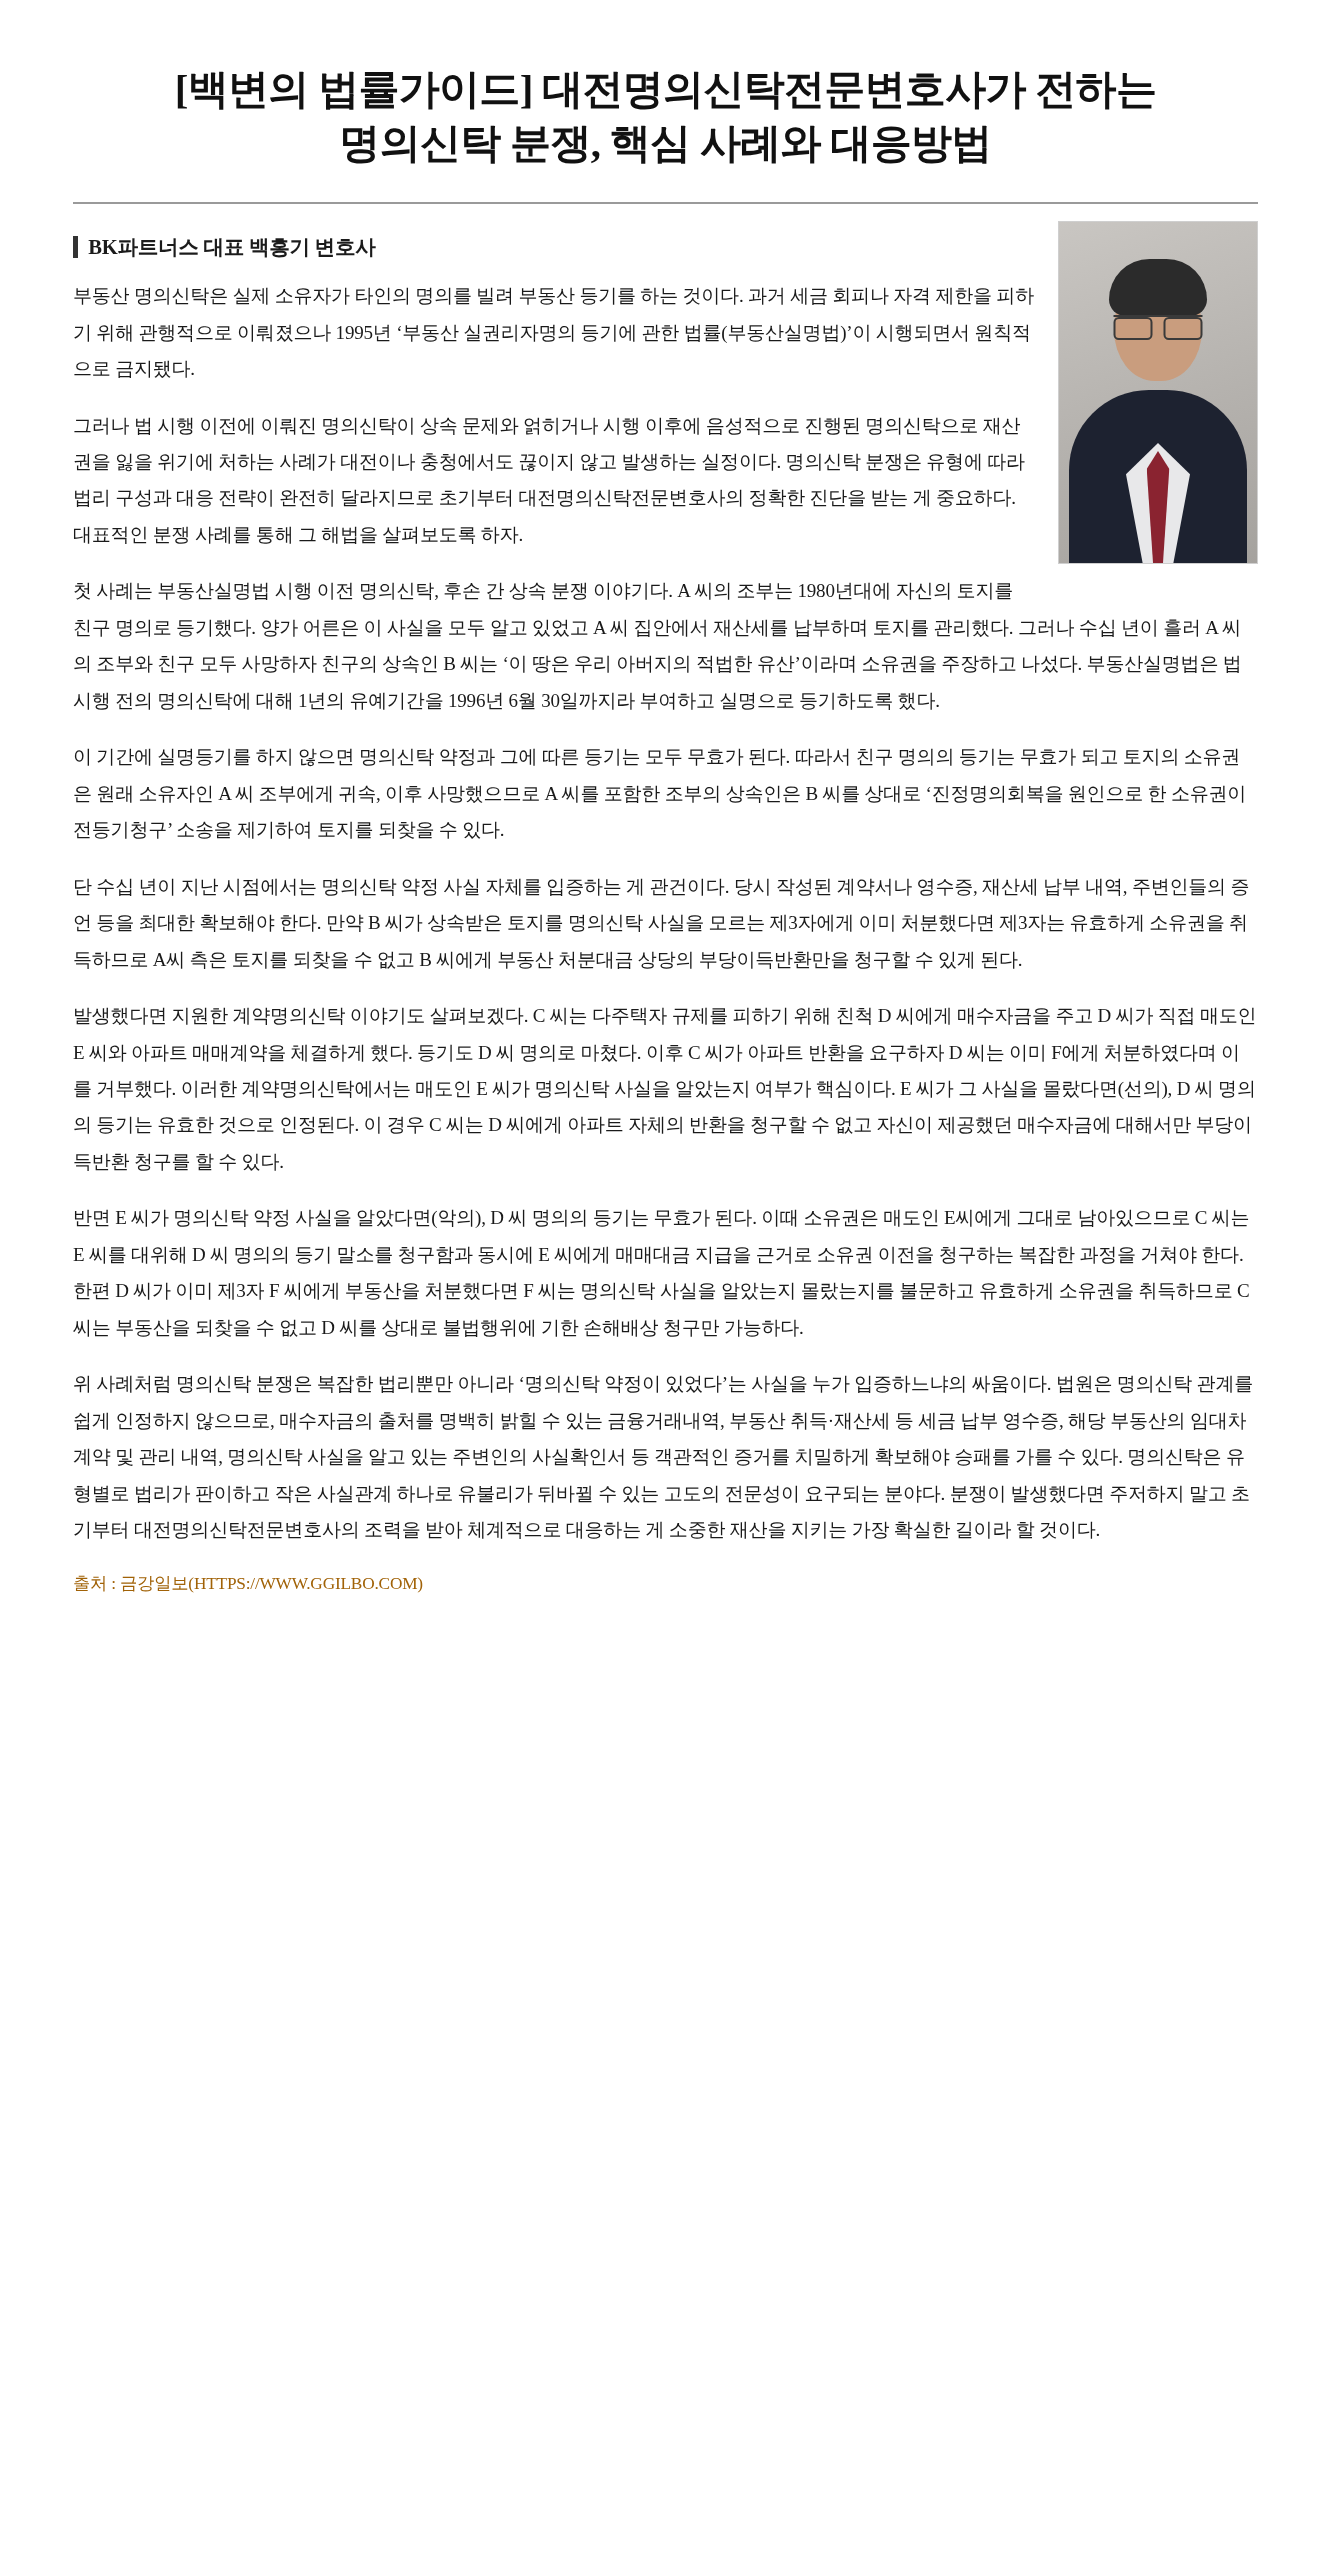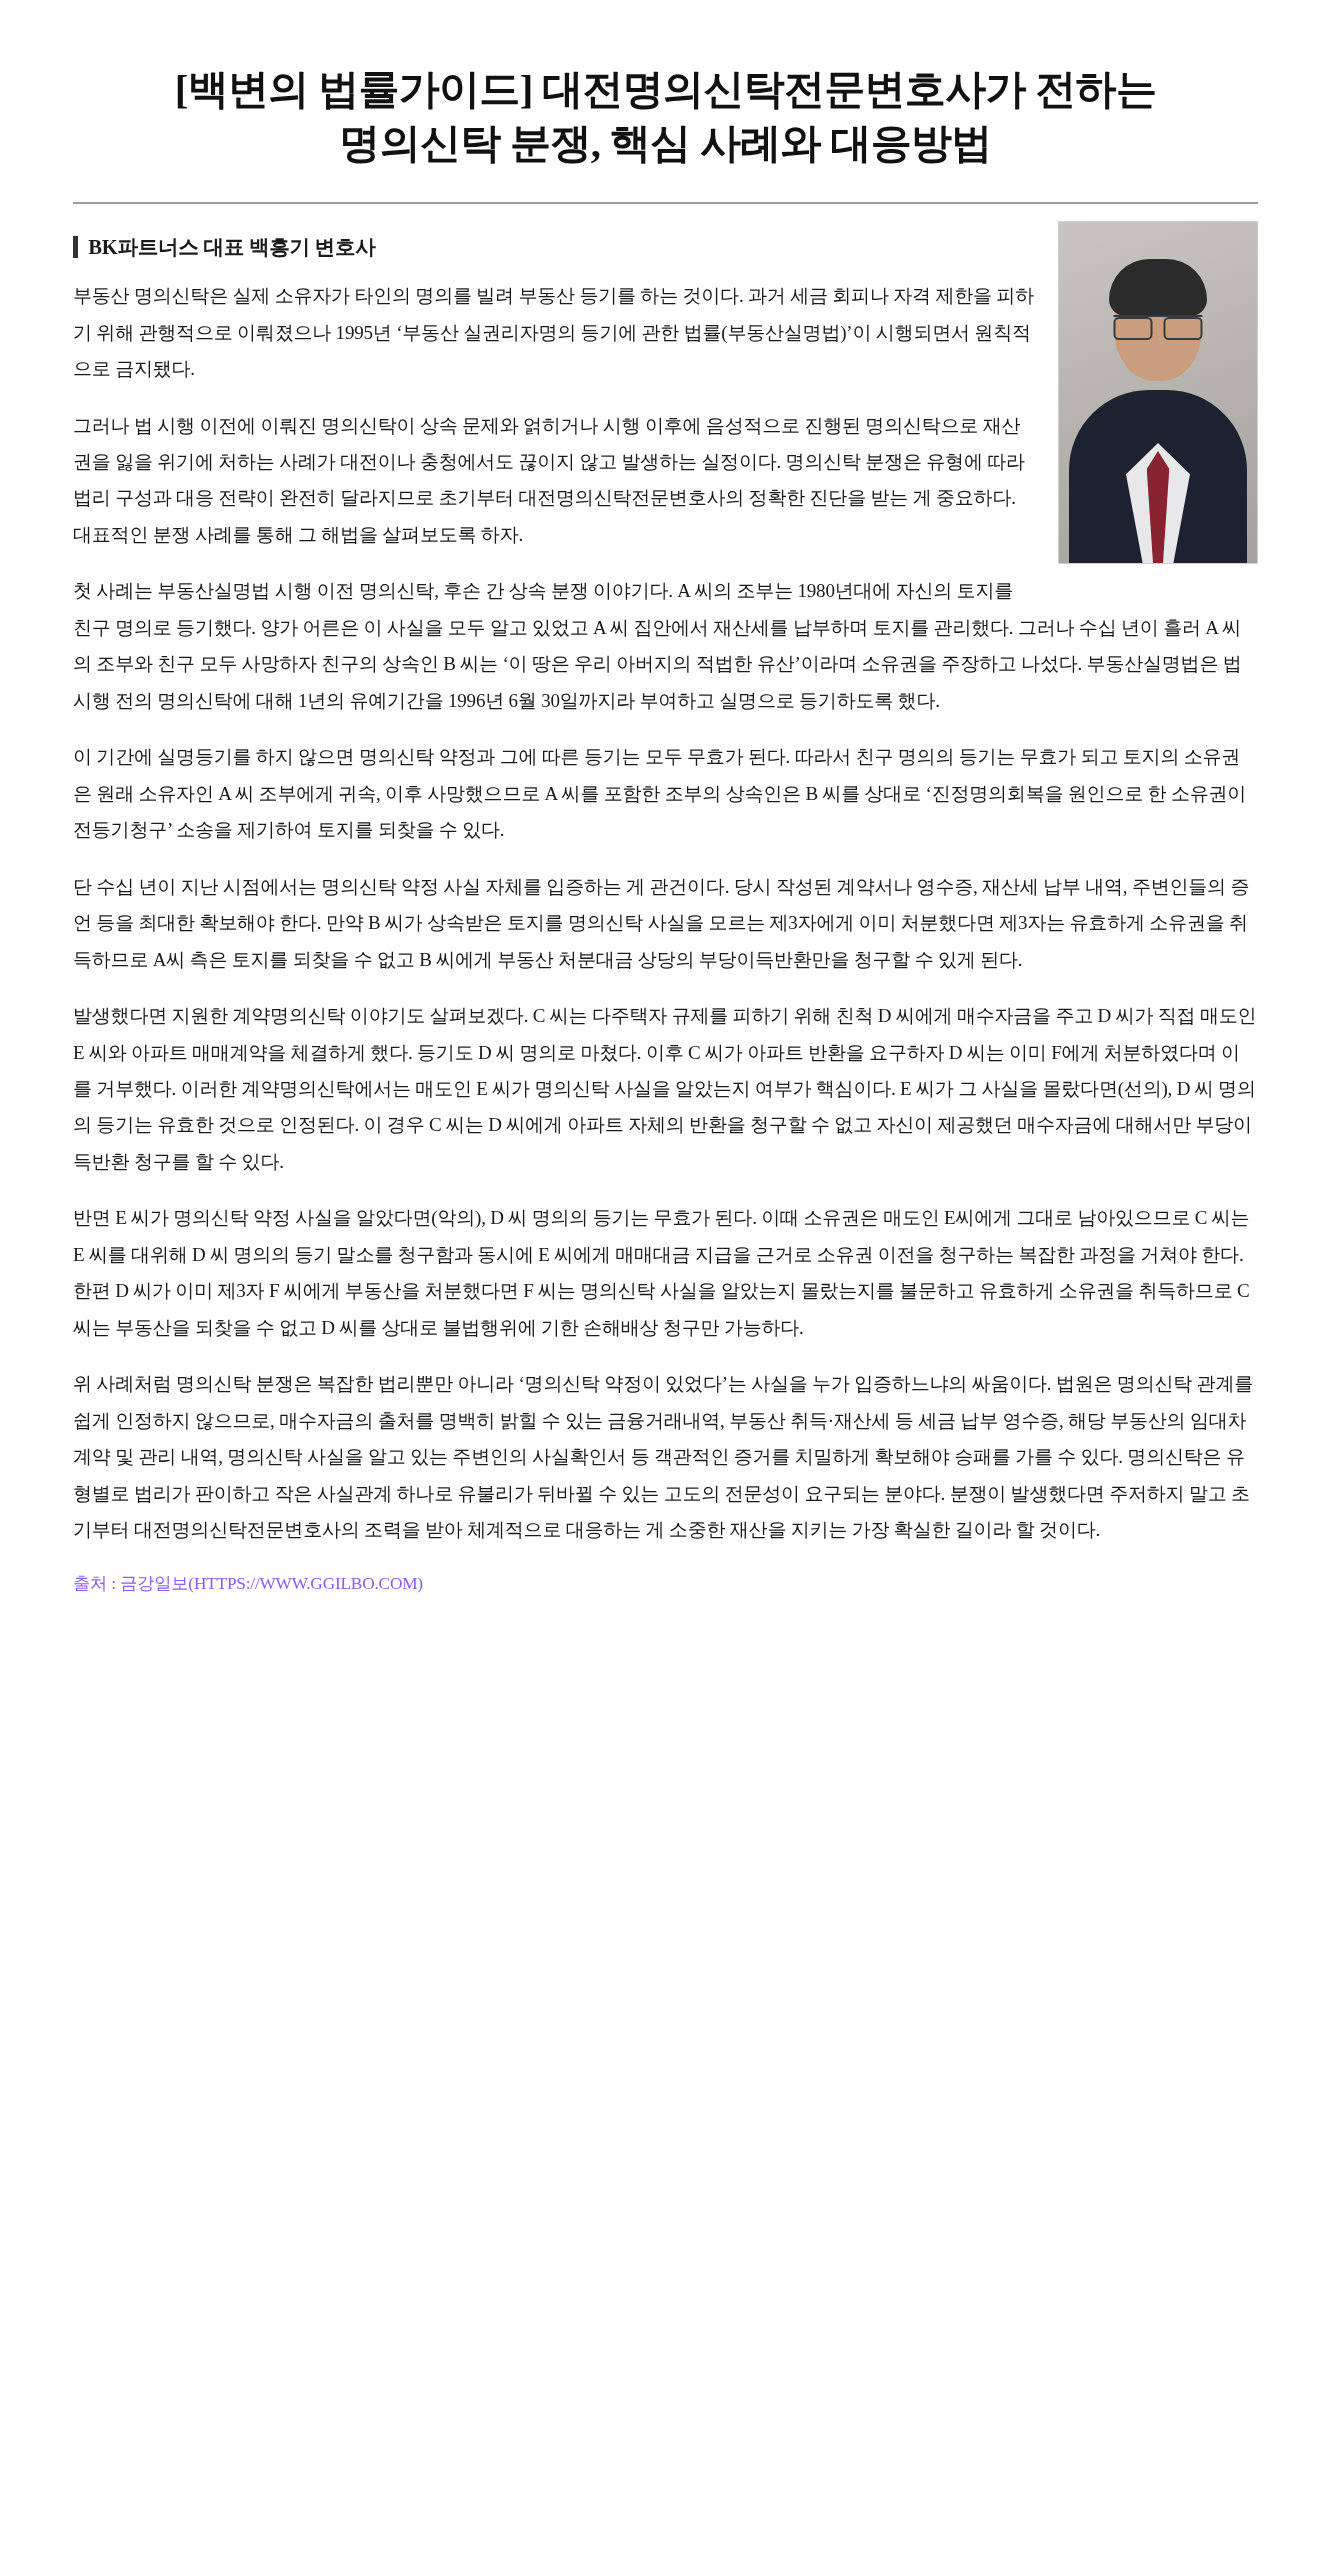--- a/index.html
+++ b/index.html
@@ -140,21 +140,21 @@
     margin: 0 0 20px 0;
     text-align: left;
   }
   p.para b {
     font-weight: normal;
     margin-top: 20px;
   }
   .source {
     clear: both;
     font-size: 17.3px;
-    color: #8b5cf6;
+    color: #a16207;
     letter-spacing: -0.2px;
     margin-top: 22.6px;
   }
 </style>
 </head>
 <body>
 
 <div class="page">
 
   <h1 class="headline">

